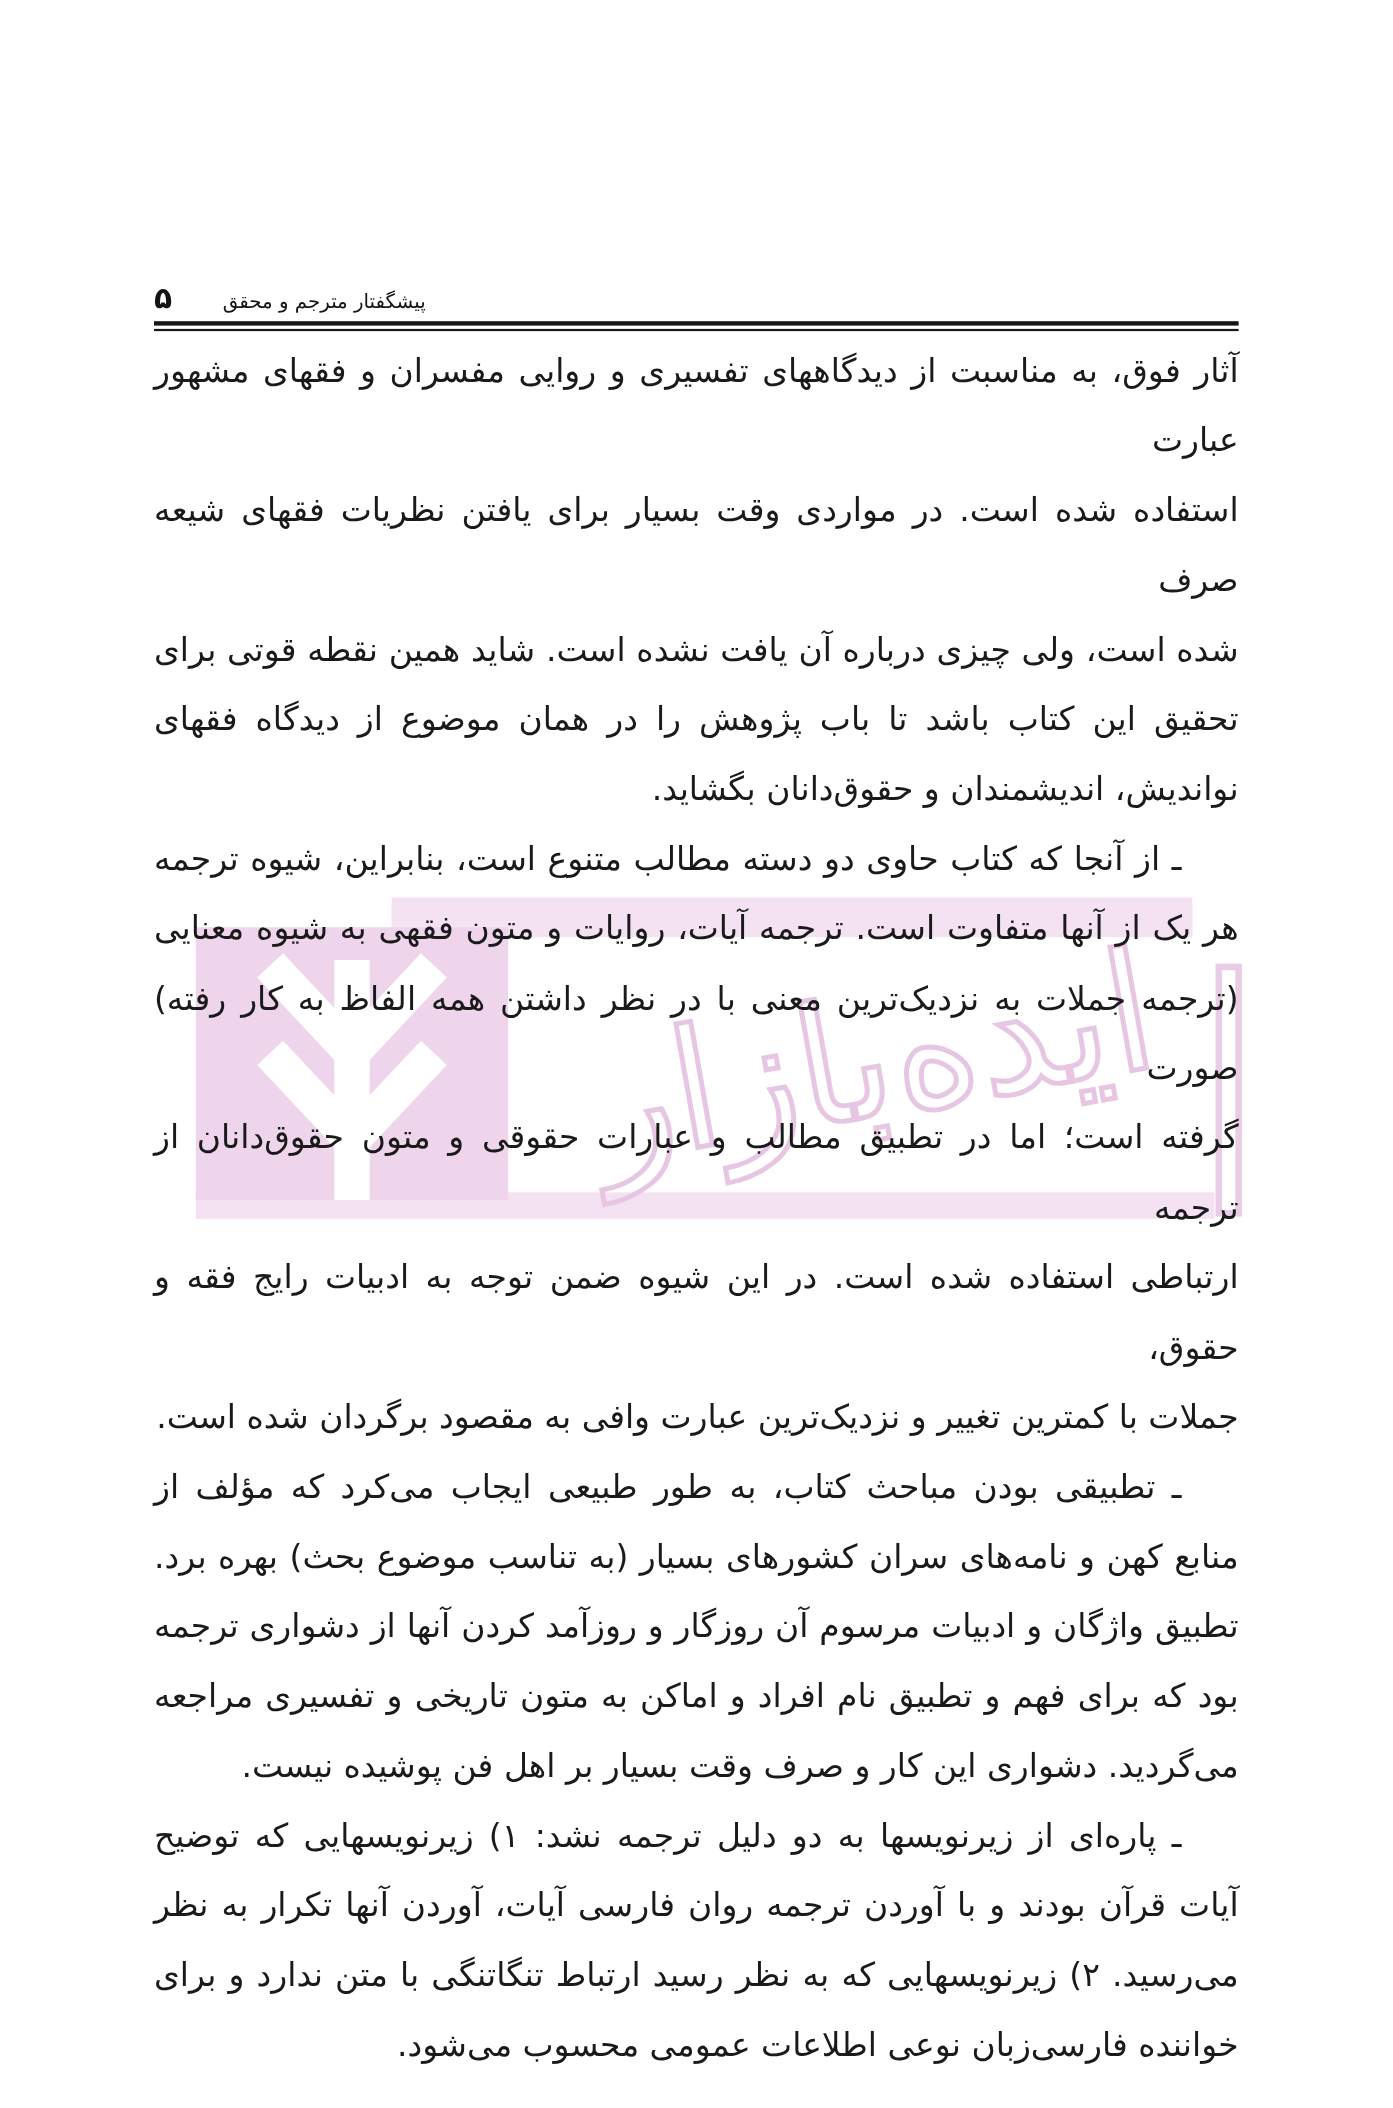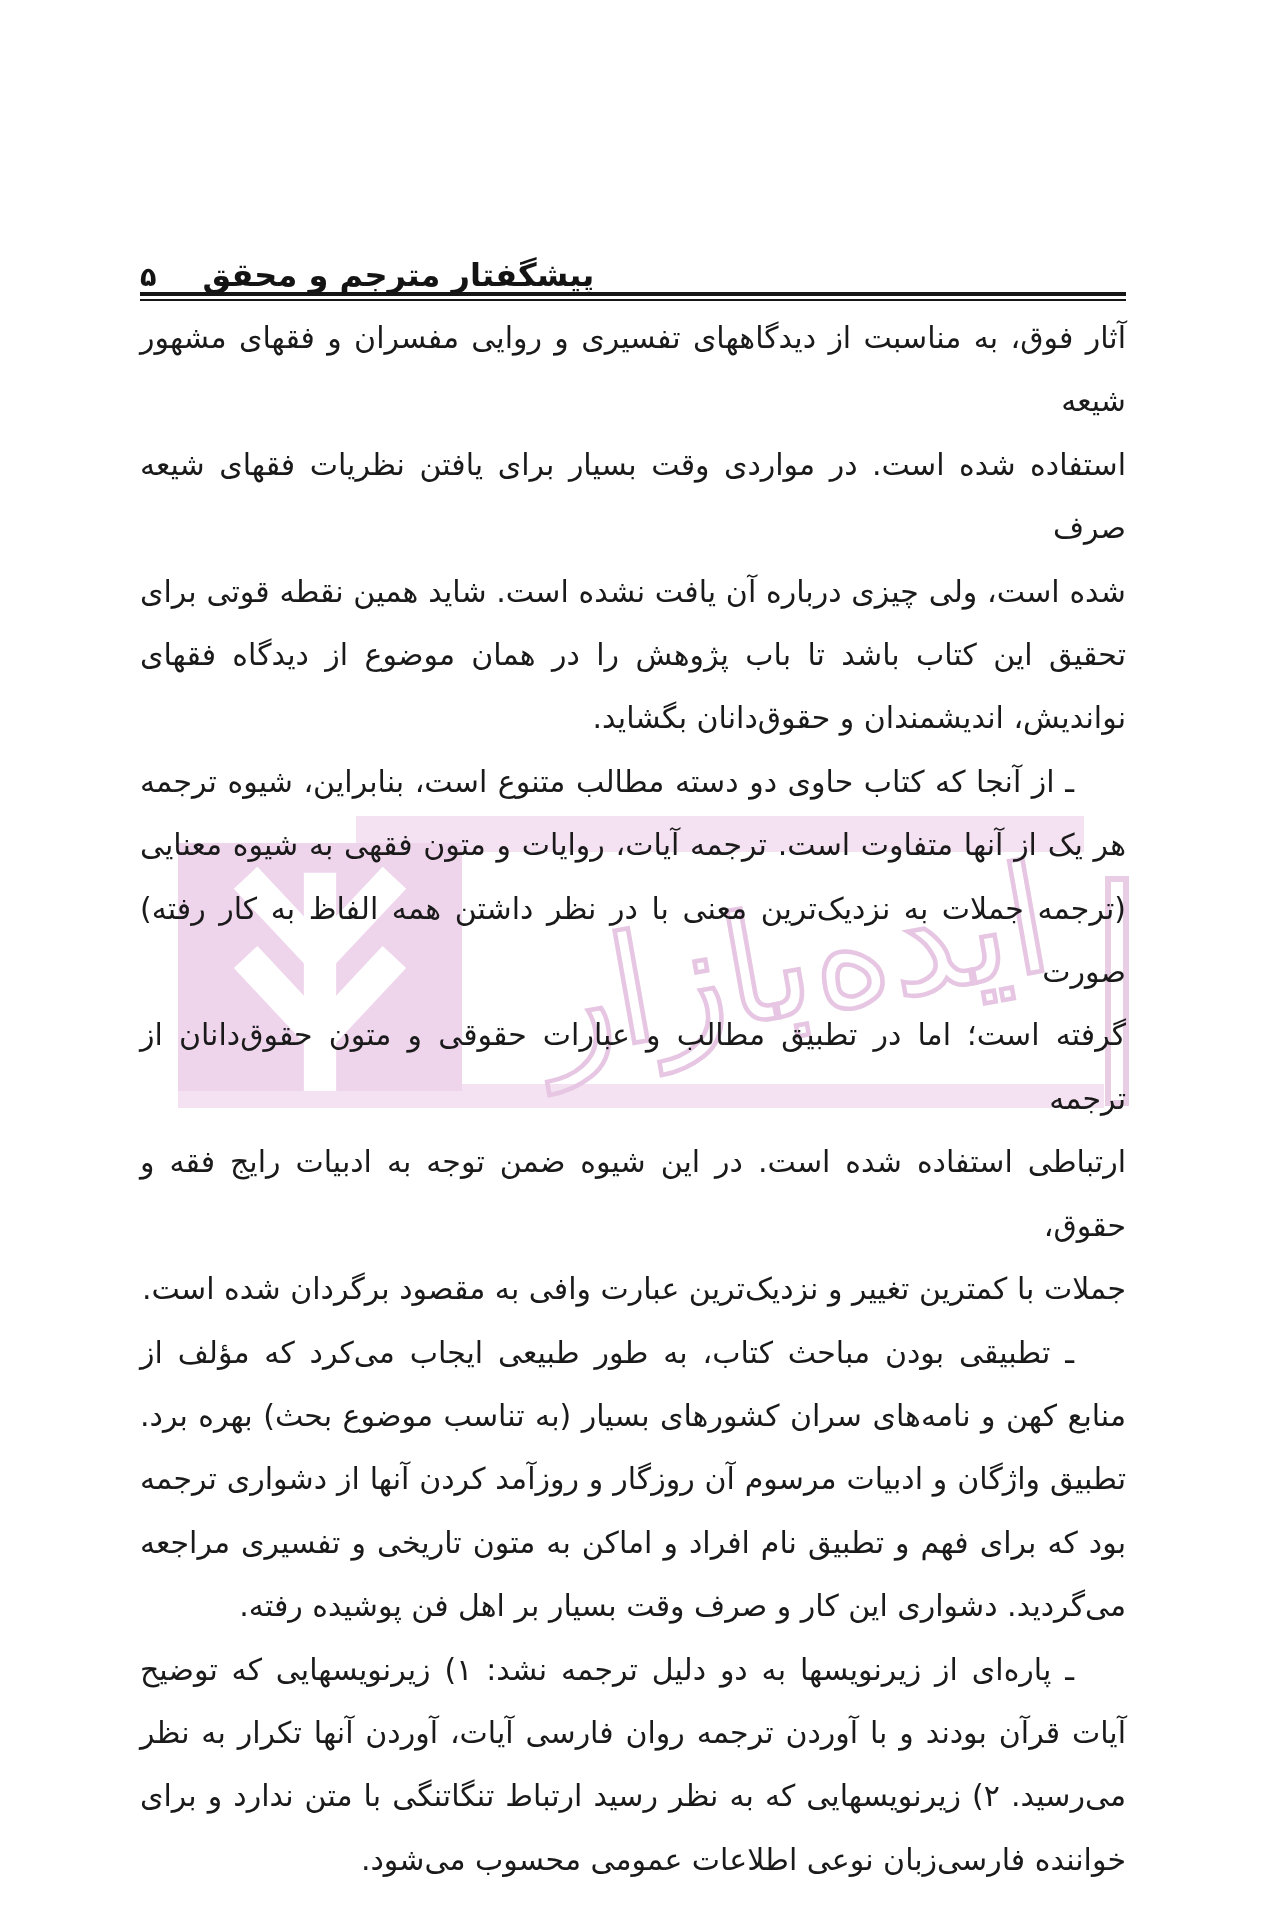--- a/index.html
+++ b/index.html
@@ -10,21 +10,21 @@
     overflow:hidden;
     font-family:"DejaVu Sans",sans-serif;
   }
   
   .header{
     position:absolute;left:140px;top:256px;
     display:flex;align-items:baseline;gap:46px;
     direction:ltr;color:#141414;z-index:2;
   }
   .pagenum{font-size:27px;font-weight:bold;}
-  .htitle{font-size:32px;font-weight:bold;direction:rtl;}
+  .htitle{font-size:18px;font-weight:normal;direction:rtl;}
   .rule{
     position:absolute;left:140px;top:292px;width:986px;height:3px;
     border-top:4px solid #161616;border-bottom:2px solid #161616;z-index:2;
   }
   
   .bodytext{
     position:absolute;left:140px;top:306px;width:986px;
     direction:rtl;z-index:2;
     font-size:30px;line-height:63.4px;color:#1a1a1a;
   }
@@ -89,35 +89,35 @@
     </svg>
   </div>
 
   <div class="header">
     <span class="pagenum">۵</span>
     <span class="htitle">پیشگفتار مترجم و محقق</span>
   </div>
   <div class="rule"></div>
 
   <div class="bodytext">
-      <div class="line just">آثار فوق، به مناسبت از دیدگاههای تفسیری و روایی مفسران و فقهای مشهور شیعه</div>
+      <div class="line just">آثار فوق، به مناسبت از دیدگاههای تفسیری و روایی مفسران و فقهای مشهور عبارت</div>
       <div class="line just">استفاده شده است. در مواردی وقت بسیار برای یافتن نظریات فقهای شیعه صرف</div>
       <div class="line just">شده است، ولی چیزی درباره آن یافت نشده است. شاید همین نقطه قوتی برای</div>
       <div class="line just">تحقیق این کتاب باشد تا باب پژوهش را در همان موضوع از دیدگاه فقهای</div>
       <div class="line">نواندیش، اندیشمندان و حقوق‌دانان بگشاید.</div>
       <div class="line just indent">ـ از آنجا که کتاب حاوی دو دسته مطالب متنوع است، بنابراین، شیوه ترجمه</div>
       <div class="line just">هر یک از آنها متفاوت است. ترجمه آیات، روایات و متون فقهی به شیوه معنایی</div>
       <div class="line just">(ترجمه جملات به نزدیک‌ترین معنی با در نظر داشتن همه الفاظ به کار رفته) صورت</div>
       <div class="line just">گرفته است؛ اما در تطبیق مطالب و عبارات حقوقی و متون حقوق‌دانان از ترجمه</div>
       <div class="line just">ارتباطی استفاده شده است. در این شیوه ضمن توجه به ادبیات رایج فقه و حقوق،</div>
       <div class="line">جملات با کمترین تغییر و نزدیک‌ترین عبارت وافی به مقصود برگردان شده است.</div>
       <div class="line just indent">ـ تطبیقی بودن مباحث کتاب، به طور طبیعی ایجاب می‌کرد که مؤلف از</div>
       <div class="line just">منابع کهن و نامه‌های سران کشورهای بسیار (به تناسب موضوع بحث) بهره برد.</div>
       <div class="line just">تطبیق واژگان و ادبیات مرسوم آن روزگار و روزآمد کردن آنها از دشواری ترجمه</div>
       <div class="line just">بود که برای فهم و تطبیق نام افراد و اماکن به متون تاریخی و تفسیری مراجعه</div>
-      <div class="line">می‌گردید. دشواری این کار و صرف وقت بسیار بر اهل فن پوشیده رفته.</div>
+      <div class="line">می‌گردید. دشواری این کار و صرف وقت بسیار بر اهل فن پوشیده نیست.</div>
       <div class="line just indent">ـ پاره‌ای از زیرنویسها به دو دلیل ترجمه نشد: ۱) زیرنویسهایی که توضیح</div>
       <div class="line just">آیات قرآن بودند و با آوردن ترجمه روان فارسی آیات، آوردن آنها تکرار به نظر</div>
       <div class="line just">می‌رسید. ۲) زیرنویسهایی که به نظر رسید ارتباط تنگاتنگی با متن ندارد و برای</div>
       <div class="line">خواننده فارسی‌زبان نوعی اطلاعات عمومی محسوب می‌شود.</div>
     </div>
 
 </div>
 
 </body></html>

